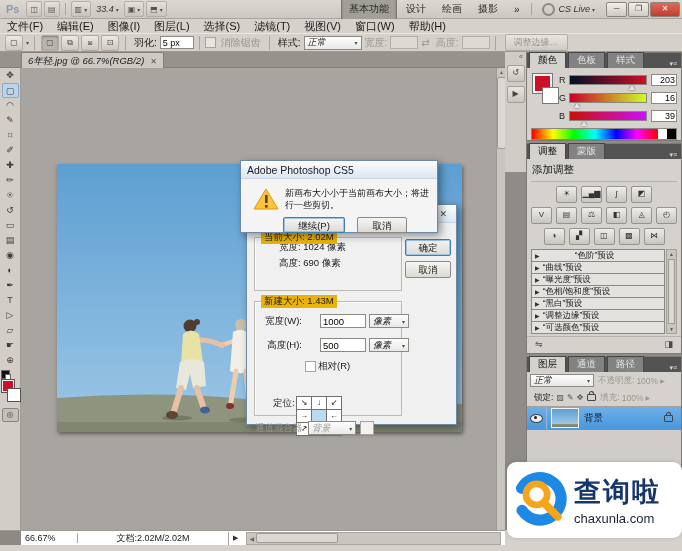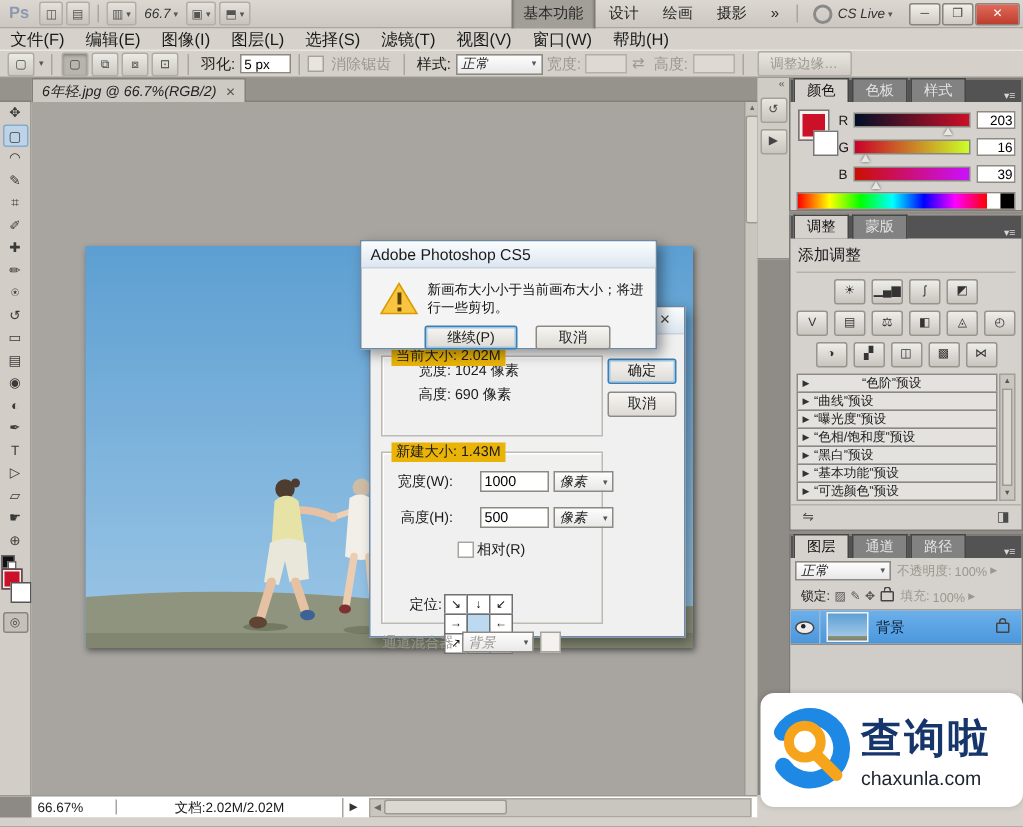--- a/index.html
+++ b/index.html
@@ -182,21 +182,21 @@
   <div class="abs appbar">
     <span class="ps-logo">Ps</span>
     <span class="ab-btn">◫</span>
     <span class="ab-btn">▤</span>
     <span class="ab-sep"></span>
     <span class="ab-btn">
         <i>▥</i>
         <b class="caret">▾</b>
       </span>
     <span class="ab-zoom">
-        <i>66.7</i>
+        <i>33.4</i>
         <b class="caret">▾</b>
       </span>
     <span class="ab-btn">
         <i>▣</i>
         <b class="caret">▾</b>
       </span>
     <span class="ab-btn">
         <i>⬒</i>
         <b class="caret">▾</b>
       </span>
@@ -455,21 +455,21 @@
           <div class="preset-row">
               <span class="preset-exp">▶</span>
               <span class="preset-label">“色相/饱和度”预设</span>
             </div>
           <div class="preset-row">
               <span class="preset-exp">▶</span>
               <span class="preset-label">“黑白”预设</span>
             </div>
           <div class="preset-row">
               <span class="preset-exp">▶</span>
-              <span class="preset-label">“基本功能”预设</span>
+              <span class="preset-label">“调整边缘”预设</span>
             </div>
           <div class="preset-row">
               <span class="preset-exp">▶</span>
               <span class="preset-label">“可选颜色”预设</span>
             </div>
         </div>
         <div class="plist-scroll">
           <span class="sa">▲</span>
           <span class="plist-thumb"></span>
           <span class="sa">▼</span>

